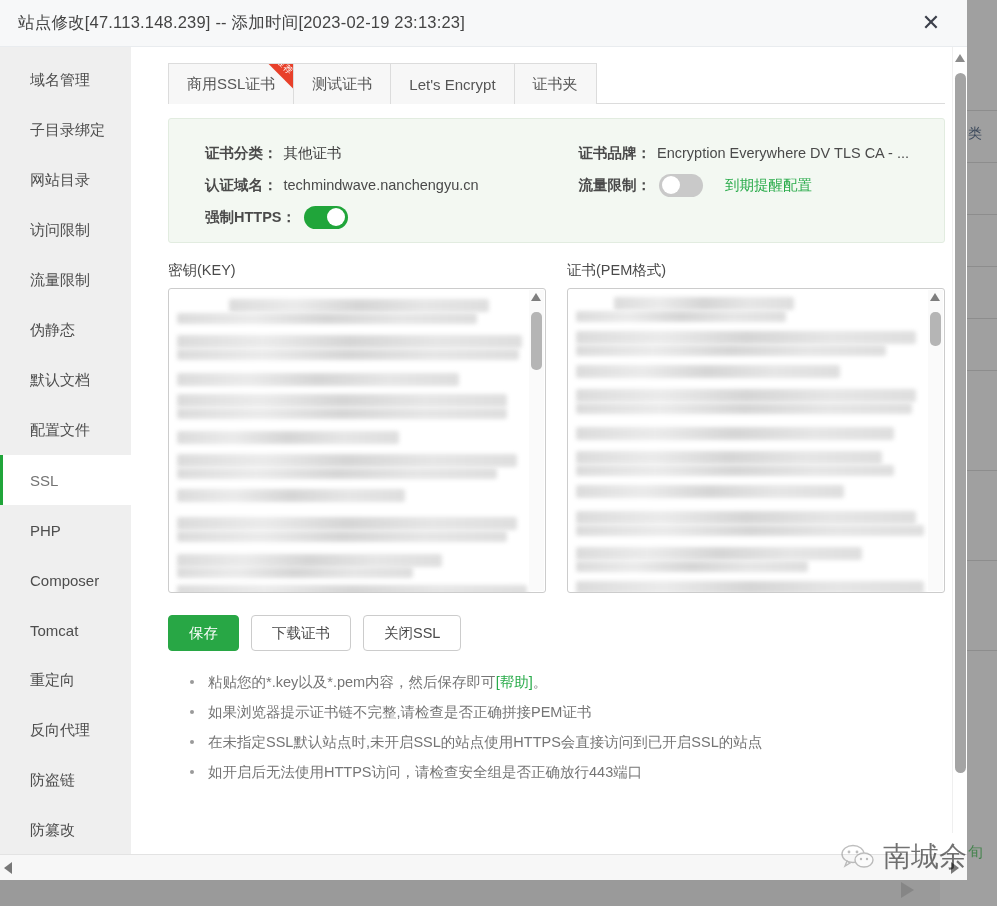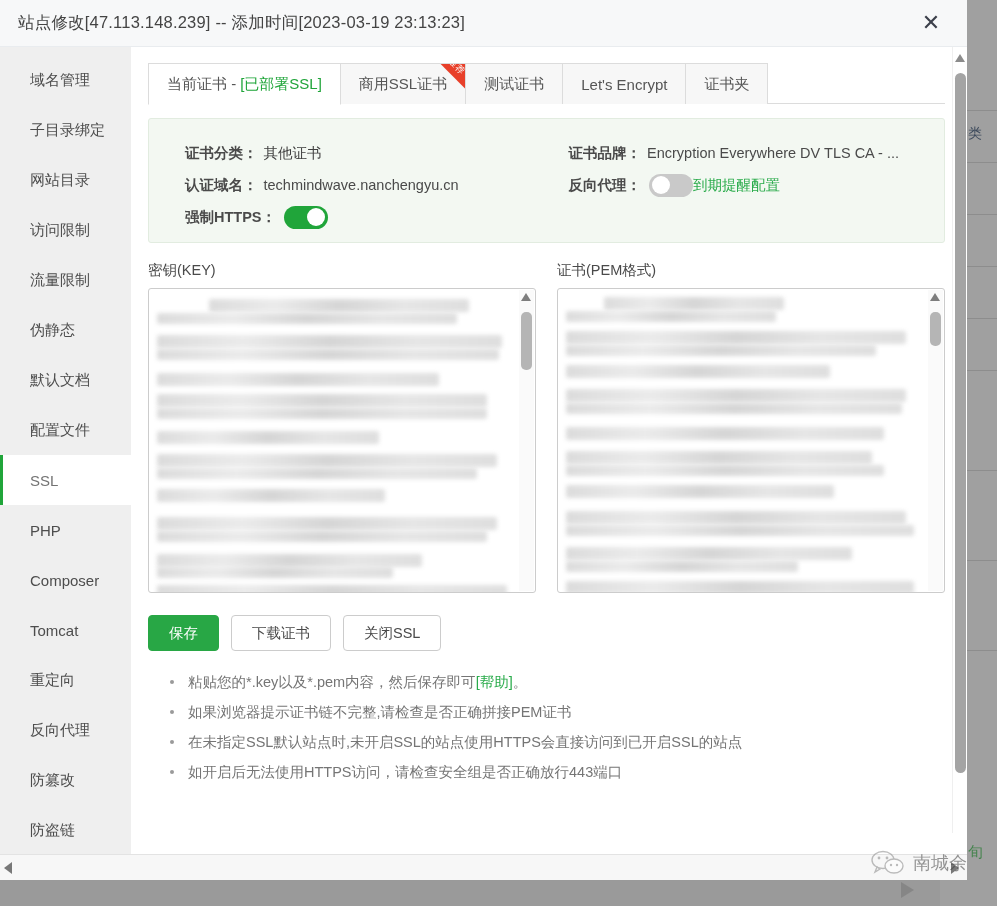--- a/index.html
+++ b/index.html
@@ -44,21 +44,21 @@
   }
   .titlebar .title {
     margin-left: 18px; font-size: 16.5px; color: #444; letter-spacing: .2px;
   }
   .close-btn {
     position: absolute; right: 22px; top: 50%; transform: translateY(-50%);
     width: 28px; height: 28px; display: flex; align-items: center; justify-content: center;
     font-size: 22px; color: #3b3f4a; cursor: pointer; line-height: 1; font-weight: 300;
   }
 
-  .body-wrap { display: flex; height: 833px; }
+  .body-wrap { display: flex; height: 833px; gap: 20px; }
 
   
   .sidebar {
     width: 131px; flex: 0 0 131px; background: #efefef;
     padding-top: 8px; position: relative;
   }
   .side-item {
     height: 50px; display: flex; align-items: center;
     padding-left: 30px; font-size: 15px; color: #4d4d4d; cursor: pointer;
     position: relative;
@@ -108,21 +108,21 @@
     display: flex; height: 125px;
   }
   .infocol { flex: 1; padding-left: 36px; }
   .infocol:nth-child(2) { padding-left: 8px; }
   .inforow {
     display: flex; align-items: center; height: 32px; font-size: 14.5px;
   }
   .inforow .lbl { color: #4a4a4a; font-weight: bold; white-space: nowrap; }
   .inforow .val { color: #4a4a4a; margin-left: 6px; white-space: nowrap; }
   .inforow .val.green { color: #404040; }
-  .inforow .link { color: #2aab4b; cursor: pointer; }
+  .inforow .link { color: #2aab4b; margin-left: 22px; cursor: pointer; }
 
   .switch {
     width: 44px; height: 23px; border-radius: 12px; position: relative;
     margin-left: 8px; cursor: pointer; flex: 0 0 auto;
   }
   .switch.on { background: #20a53a; }
   .switch.off { background: #c9c9c9; }
   .switch .knob {
     position: absolute; top: 2.5px; width: 18px; height: 18px; border-radius: 50%;
     background: #fff;
@@ -207,21 +207,21 @@
     position: absolute; right: 8px; top: 50%; transform: translateY(-50%);
     width: 0; height: 0; border-top: 6px solid transparent; border-bottom: 6px solid transparent;
     border-left: 8px solid #787878;
   }
 
   
   .watermark {
     position: absolute; right: 30px; bottom: 30px;
     display: flex; align-items: center; gap: 8px; opacity: .55; pointer-events: none;
   }
-  .wm-text { font-size: 18px; color: #404040; }
+  .wm-text { font-size: 28px; color: #000000; }
   .play-tri {
     position: absolute; right: 83px; bottom: 8px;
     width: 0; height: 0; border-top: 8px solid transparent; border-bottom: 8px solid transparent;
     border-left: 13px solid #7a7a7a; opacity: .6;
   }
   .corner-cn {
     position: absolute; right: 14px; bottom: 44px; font-size: 15px; color: #2f7d3a; opacity: .8;
   }
 </style>
 </head>
@@ -242,21 +242,21 @@
   <div class="bg-scrollbar"></div>
   <div class="bg-thumb" style="top:420px"></div>
   <div class="bg-thumb" style="top:528px"></div>
   <div class="bg-thumb" style="top:585px"></div>
   <div class="corner-cn">旬</div>
 </div>
 
 <div class="modal">
 
   <div class="titlebar">
-    <div class="title">站点修改[47.113.148.239] -- 添加时间[2023-03-19 23:13:23]</div>
+    <div class="title">站点修改[47.113.148.239] -- 添加时间[2023-02-19 23:13:23]</div>
     <div class="close-btn">✕</div>
   </div>
 
   <div class="body-wrap">
 
     <div class="sidebar">
       <div class="side-item">
           <span>域名管理</span>
         </div>
       <div class="side-item">
@@ -292,37 +292,33 @@
       <div class="side-item">
           <span>Tomcat</span>
         </div>
       <div class="side-item">
           <span>重定向</span>
         </div>
       <div class="side-item">
           <span>反向代理</span>
         </div>
       <div class="side-item">
+          <span>防盗链</span>
+        </div>
+      <div class="side-item">
           <span>防篡改</span>
         </div>
       <div class="side-item">
-          <span>防盗链</span>
-        </div>
-      <div class="side-item">
           <span>安全扫描</span>
         </div>
     </div>
 
     <div class="content">
 
       <div class="tabs">
-        <div class="tab active">
-          <span>当前证书 - </span>
-            <span class="hl">[已部署SSL]</span>
-        </div>
         <div class="tab ribbon-host">
           <span>商用SSL证书</span>
           <span class="ribbon">推荐</span>
         </div>
         <div class="tab">
           <span>测试证书</span>
         </div>
         <div class="tab">
           <span>Let's Encrypt</span>
         </div>
@@ -348,21 +344,21 @@
                 <span class="knob"></span>
               </span>
           </div>
         </div>
         <div class="infocol">
           <div class="inforow">
             <span class="lbl">证书品牌：</span>
             <span class="val">Encryption Everywhere DV TLS CA - ...</span>
           </div>
           <div class="inforow">
-            <span class="lbl">反向代理：</span>
+            <span class="lbl">流量限制：</span>
             <span class="switch off">
                 <span class="knob"></span>
               </span>
             <span class="link">到期提醒配置</span>
           </div>
         </div>
       </div>
 
       <div class="ta-row">
         <div class="ta-col">

